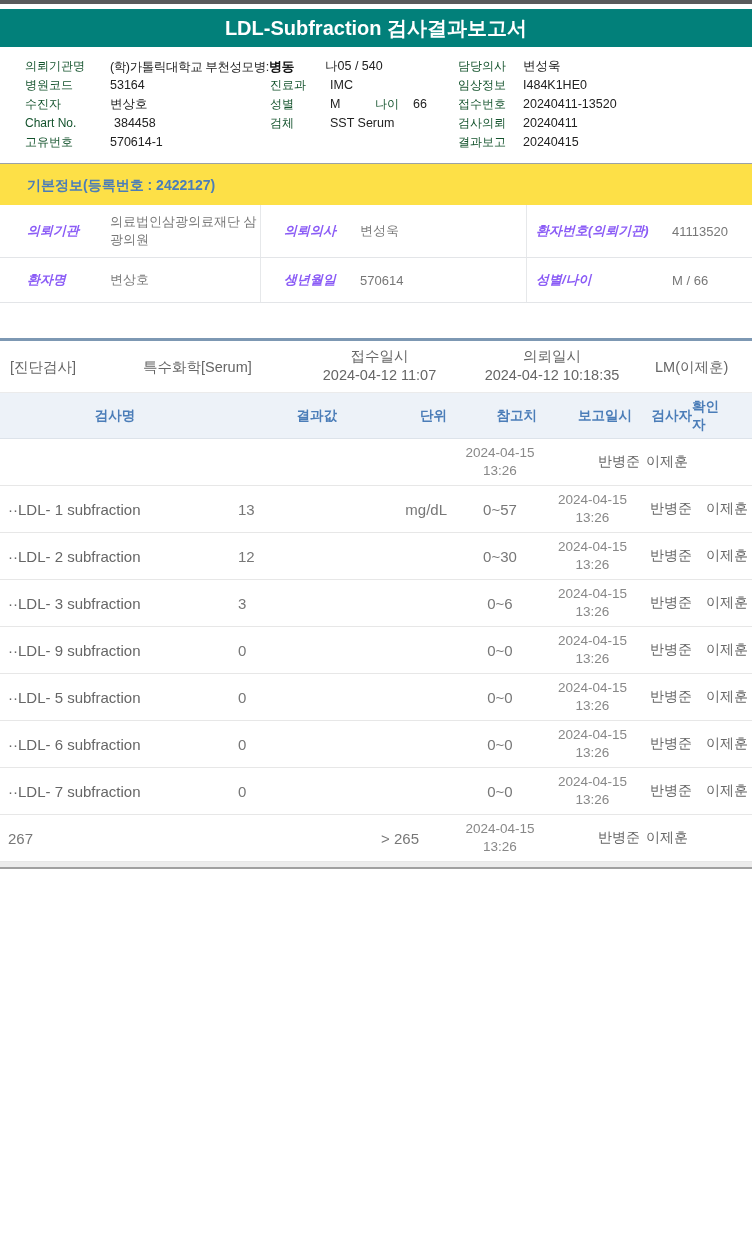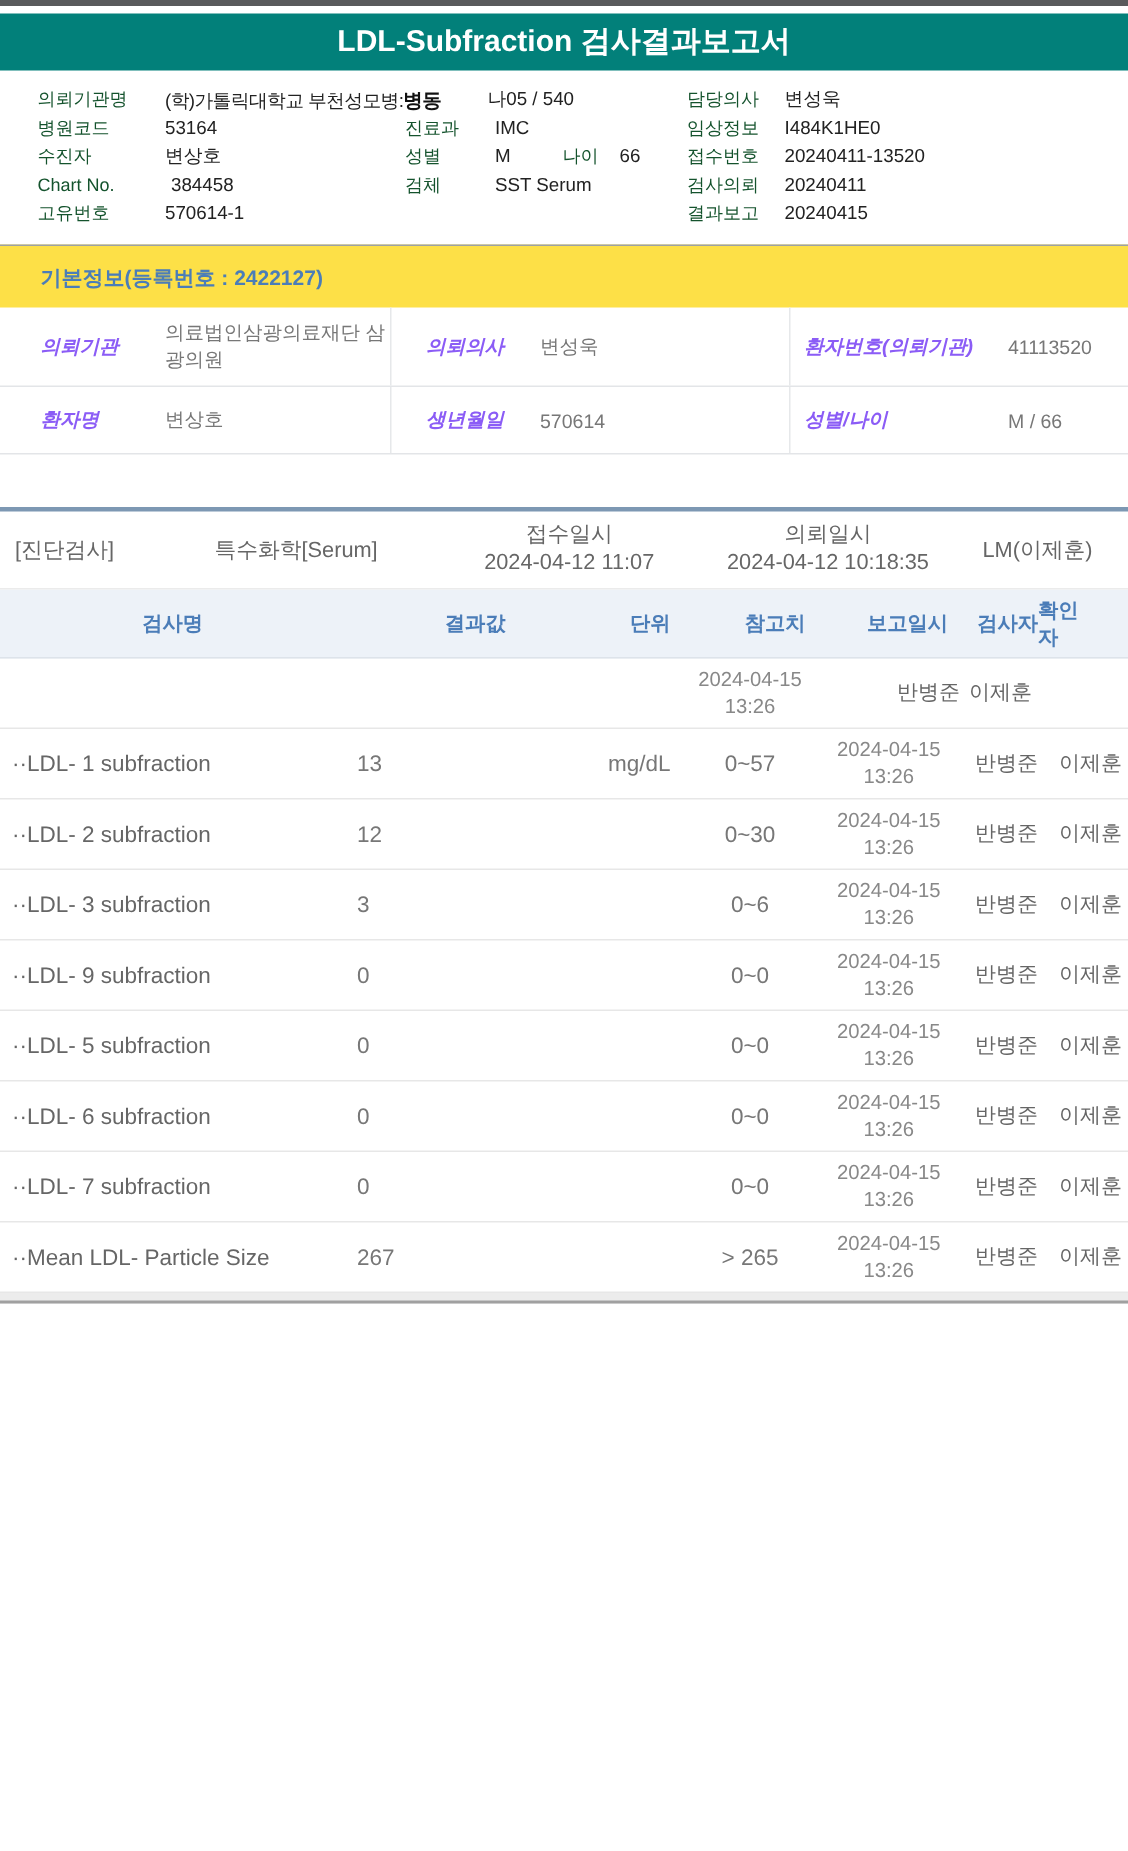--- a/index.html
+++ b/index.html
@@ -255,21 +255,20 @@
     <div class="c3"></div>
     <div class="c4">0~0</div>
     <div class="c5">
         <div>2024-04-15</div>
         <div>13:26</div>
       </div>
     <div class="c6">반병준</div>
     <div class="c7">이제훈</div>
   </div>
   <div class="grid t-row">
-    <div class="c1">··Mean LDL- Particle Size</div>
     <div class="c2">267</div>
     <div class="c3"></div>
     <div class="c4">&gt; 265</div>
     <div class="c5">
         <div>2024-04-15</div>
         <div>13:26</div>
       </div>
     <div class="c6">반병준</div>
     <div class="c7">이제훈</div>
   </div>

